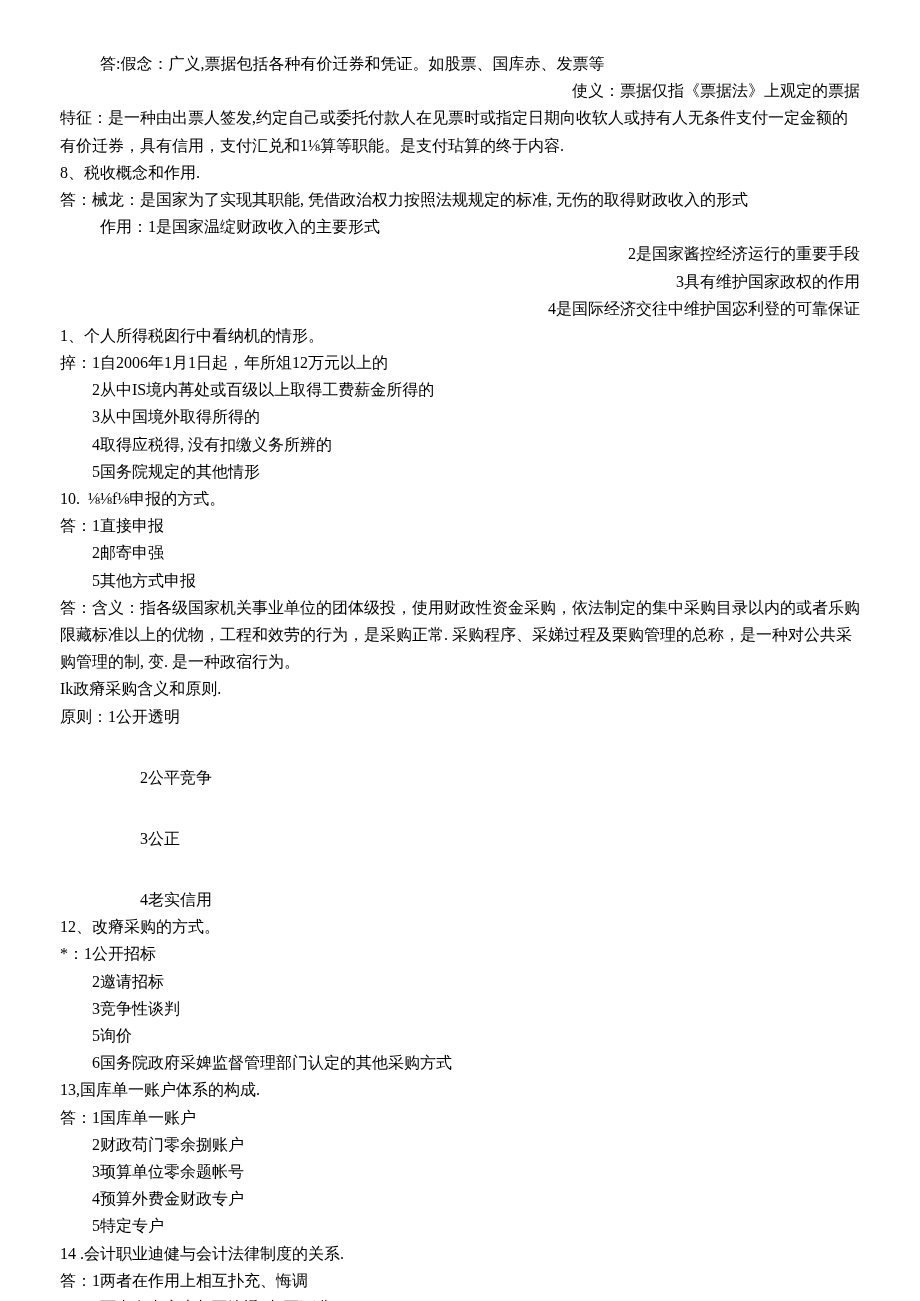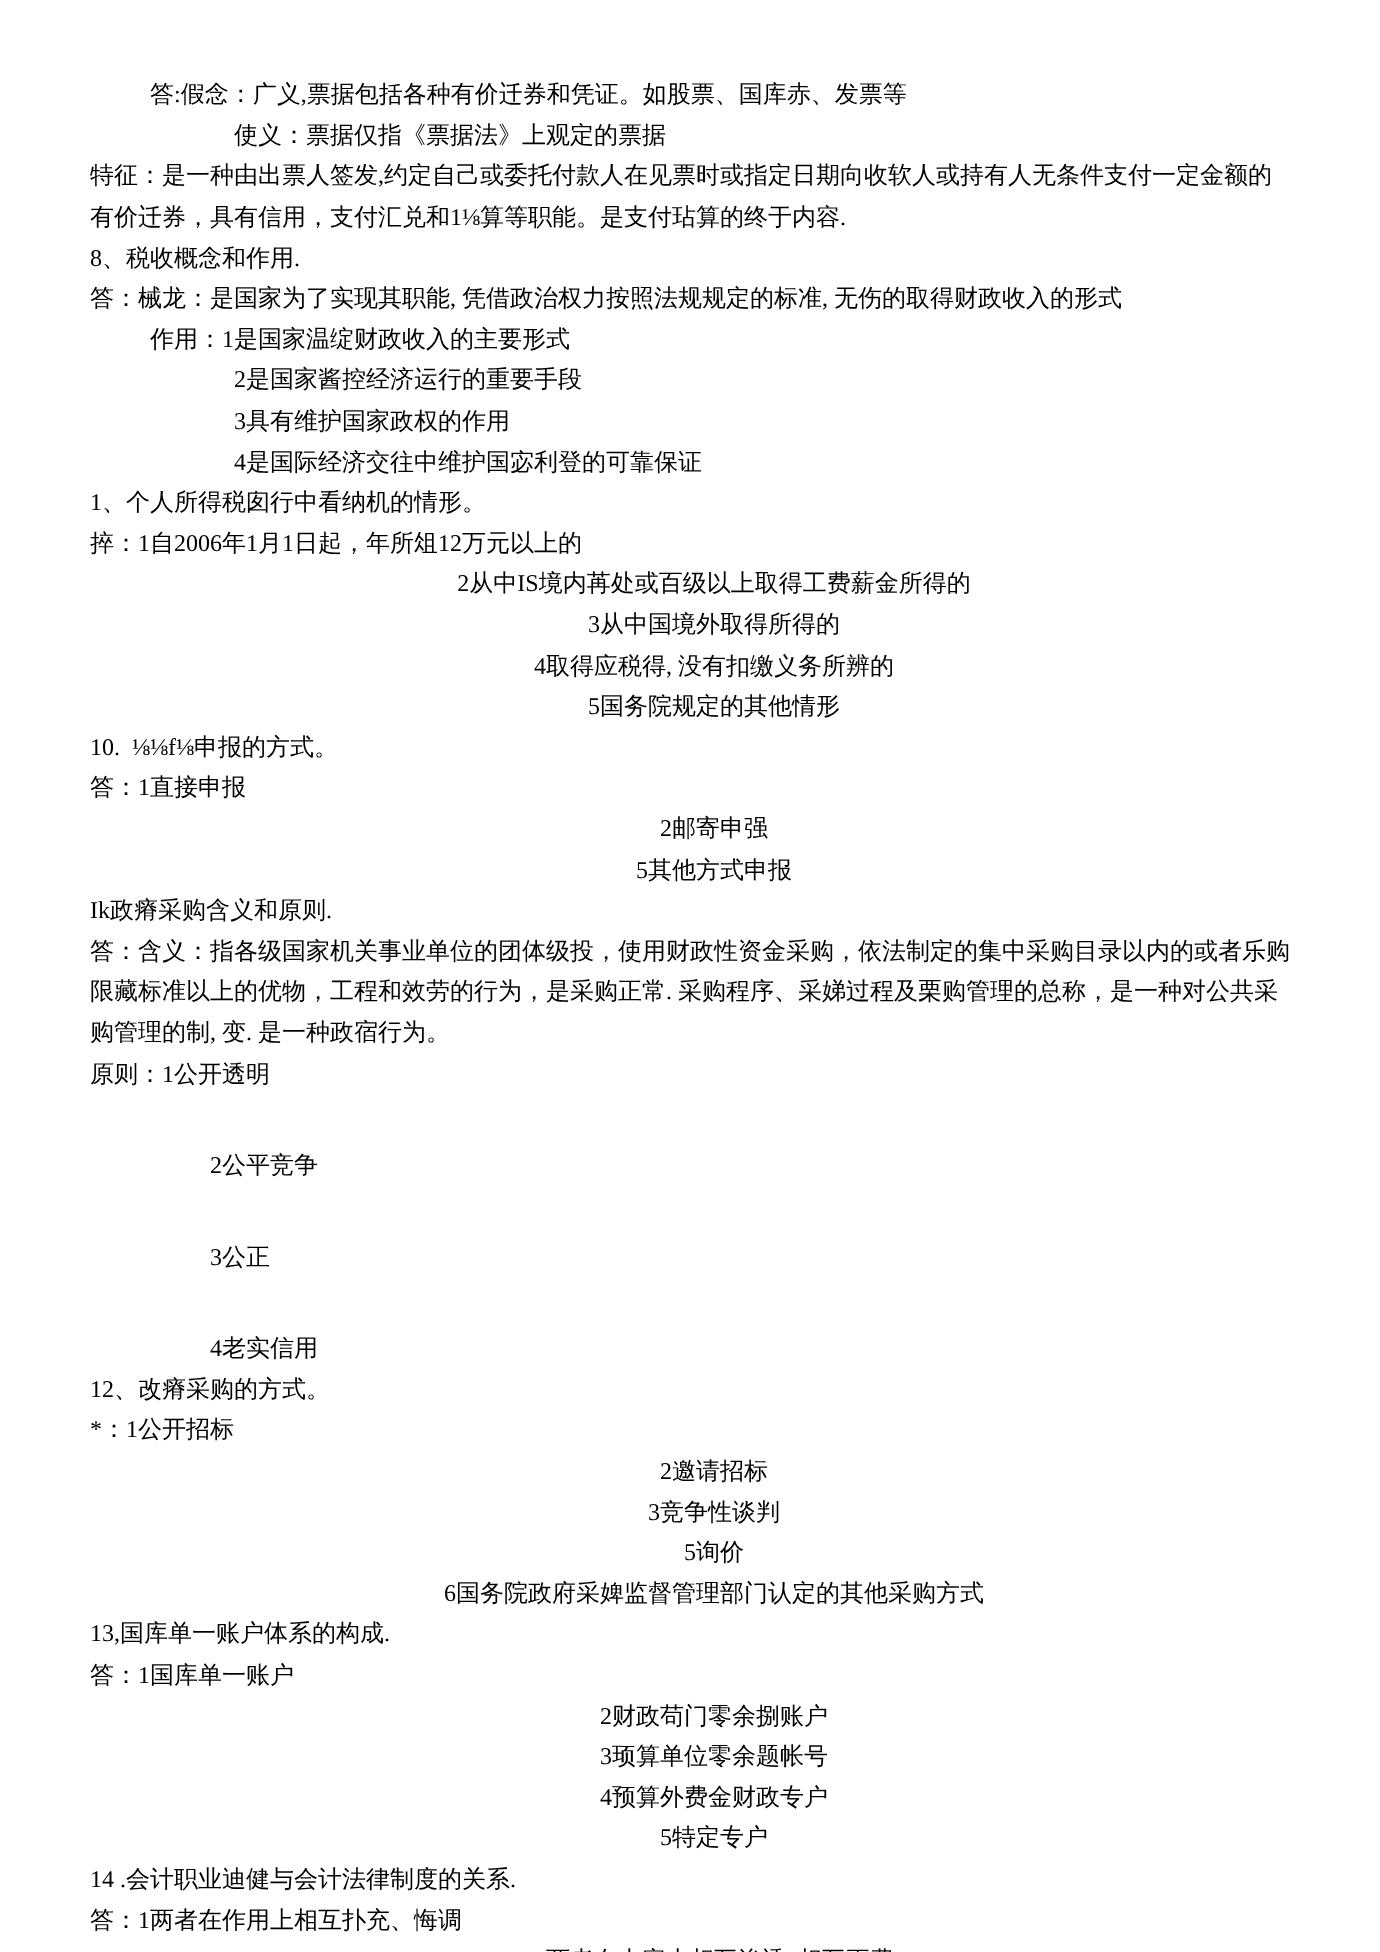--- a/index.html
+++ b/index.html
@@ -12,22 +12,22 @@
       padding: 50px 60px;
       width: 920px;
       box-sizing: border-box;
     }
     p {
       margin: 0;
       white-space: pre-wrap;
     }
     .indent1 { padding-left: 2.5em; }
     .indent2 { padding-left: 5em; margin-top: 34px; }
-    .indent3 { padding-left: 6em; }
-    .indent15 { padding-left: 2em; text-align: center; }
+    .indent3 { padding-left: 6em; text-align: right; }
+    .indent15 { padding-left: 2em; }
   </style>
 </head>
 <body>
 
 <div id="doc">
     <p class="indent1">答:假念：广义,票据包括各种有价迁券和凭证。如股票、国库赤、发票等</p>
     <p class="indent3">使义：票据仅指《票据法》上观定的票据</p>
     <p>特征：是一种由出票人签发,约定自己或委托付款人在见票时或指定日期向收软人或持有人无条件支付一定金额的有价迁券，具有信用，支付汇兑和1⅛算等职能。是支付玷算的终于内容.</p>
     <p>8、税收概念和作用.</p>
     <p>答：械龙：是国家为了实现其职能, 凭借政治权力按照法规规定的标准, 无伤的取得财政收入的形式</p>
@@ -38,22 +38,22 @@
     <p>1、个人所得税囱行中看纳机的情形。</p>
     <p>捽：1自2006年1月1日起，年所俎12万元以上的</p>
     <p class="indent15">2从中IS境内苒处或百级以上取得工费薪金所得的</p>
     <p class="indent15">3从中国境外取得所得的</p>
     <p class="indent15">4取得应税得, 没有扣缴义务所辨的</p>
     <p class="indent15">5国务院规定的其他情形</p>
     <p>10.  ⅛⅛f⅛申报的方式。</p>
     <p>答：1直接申报</p>
     <p class="indent15">2邮寄申强</p>
     <p class="indent15">5其他方式申报</p>
+    <p>答：含义：指各级国家机关事业单位的团体级投，使用财政性资金采购，依法制定的集中采购目录以内的或者乐购限藏标准以上的优物，工程和效劳的行为，是采购正常. 采购程序、采娣过程及栗购管理的总称，是一种对公共采购管理的制, 变. 是一种政宿行为。</p>
     <p>Ik政瘠采购含义和原则.</p>
-    <p>答：含义：指各级国家机关事业单位的团体级投，使用财政性资金采购，依法制定的集中采购目录以内的或者乐购限藏标准以上的优物，工程和效劳的行为，是采购正常. 采购程序、采娣过程及栗购管理的总称，是一种对公共采购管理的制, 变. 是一种政宿行为。</p>
     <p>原则：1公开透明</p>
     <p class="indent2">2公平竞争</p>
     <p class="indent2">3公正</p>
     <p class="indent2">4老实信用</p>
     <p>12、改瘠采购的方式。</p>
     <p>*：1公开招标</p>
     <p class="indent15">2邀请招标</p>
     <p class="indent15">3竞争性谈判</p>
     <p class="indent15">5询价</p>
     <p class="indent15">6国务院政府采婢监督管理部门认定的其他采购方式</p>

